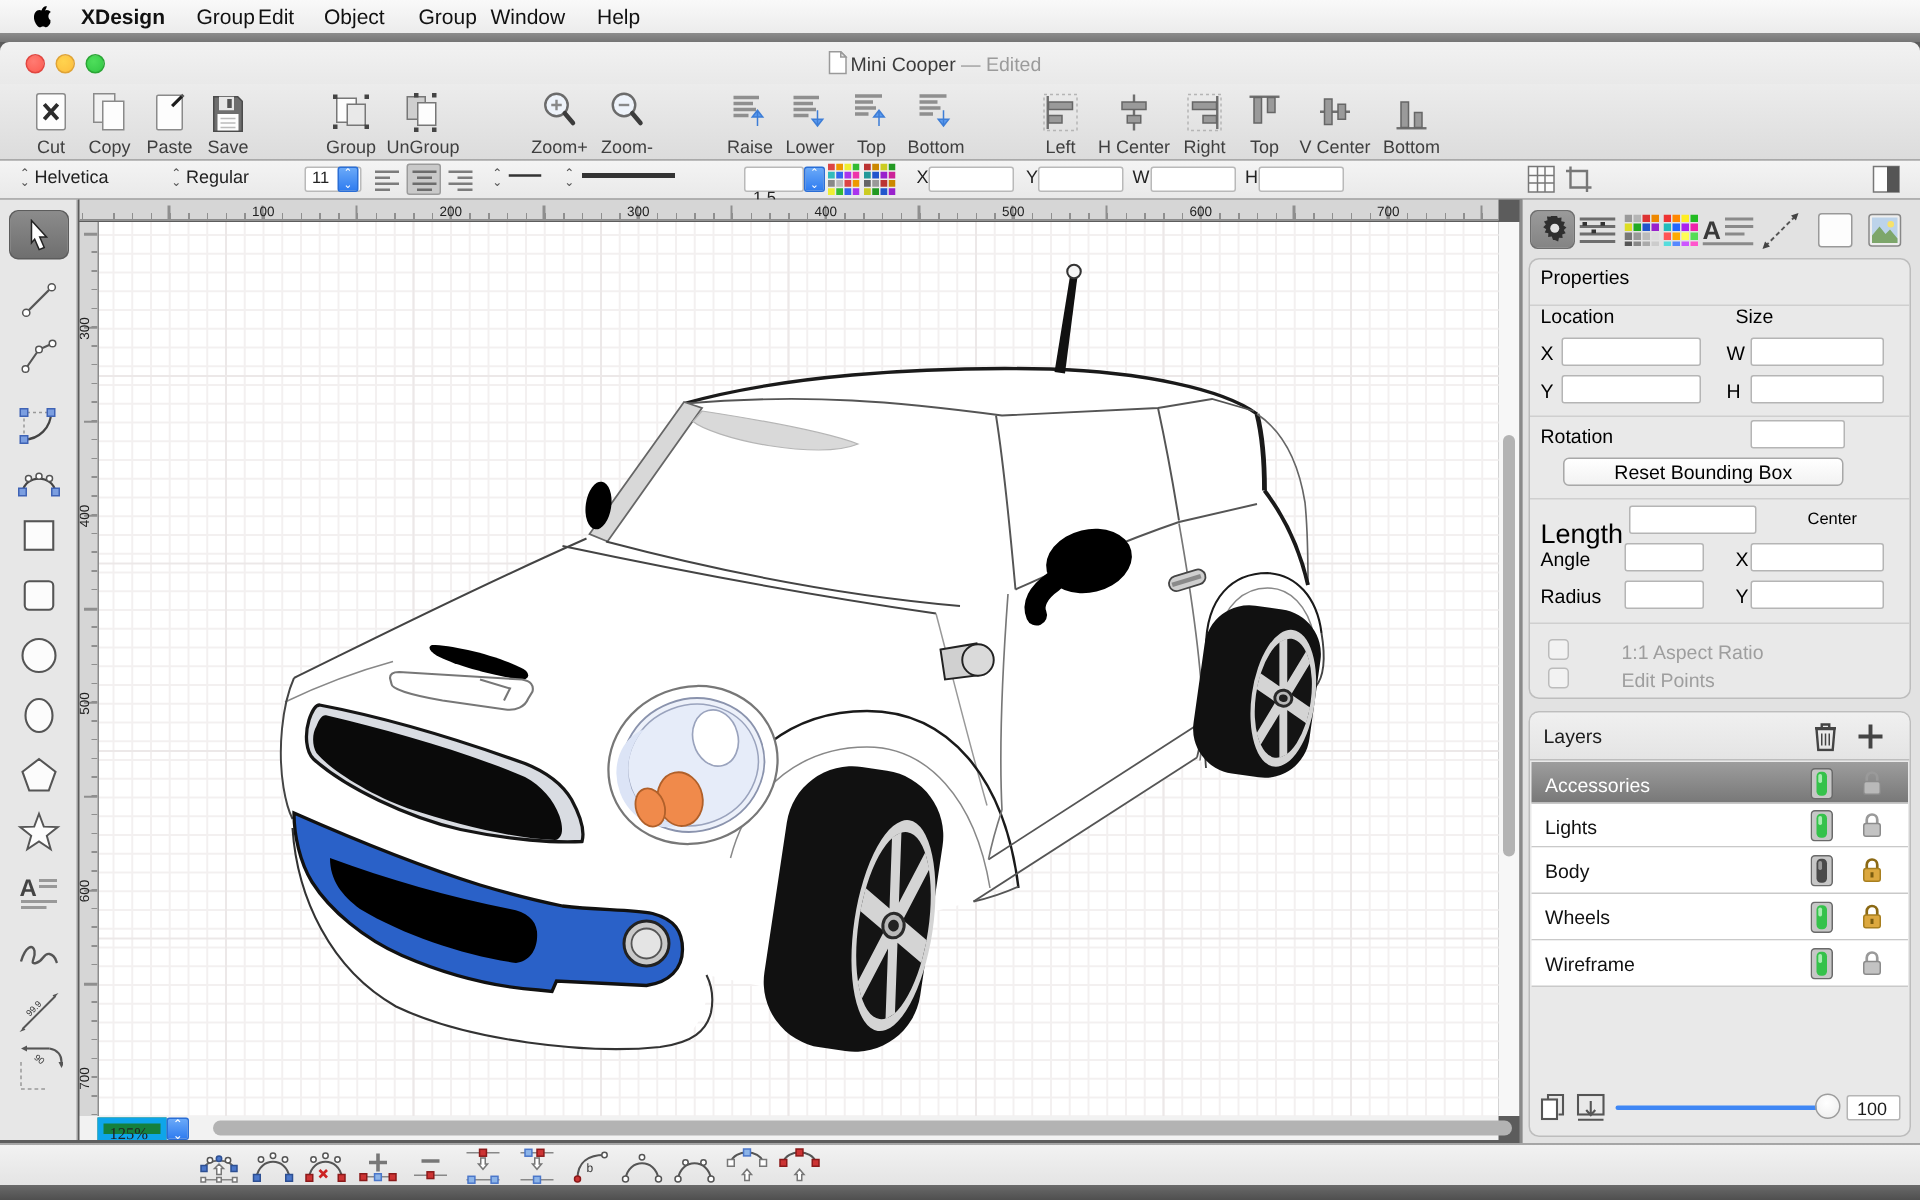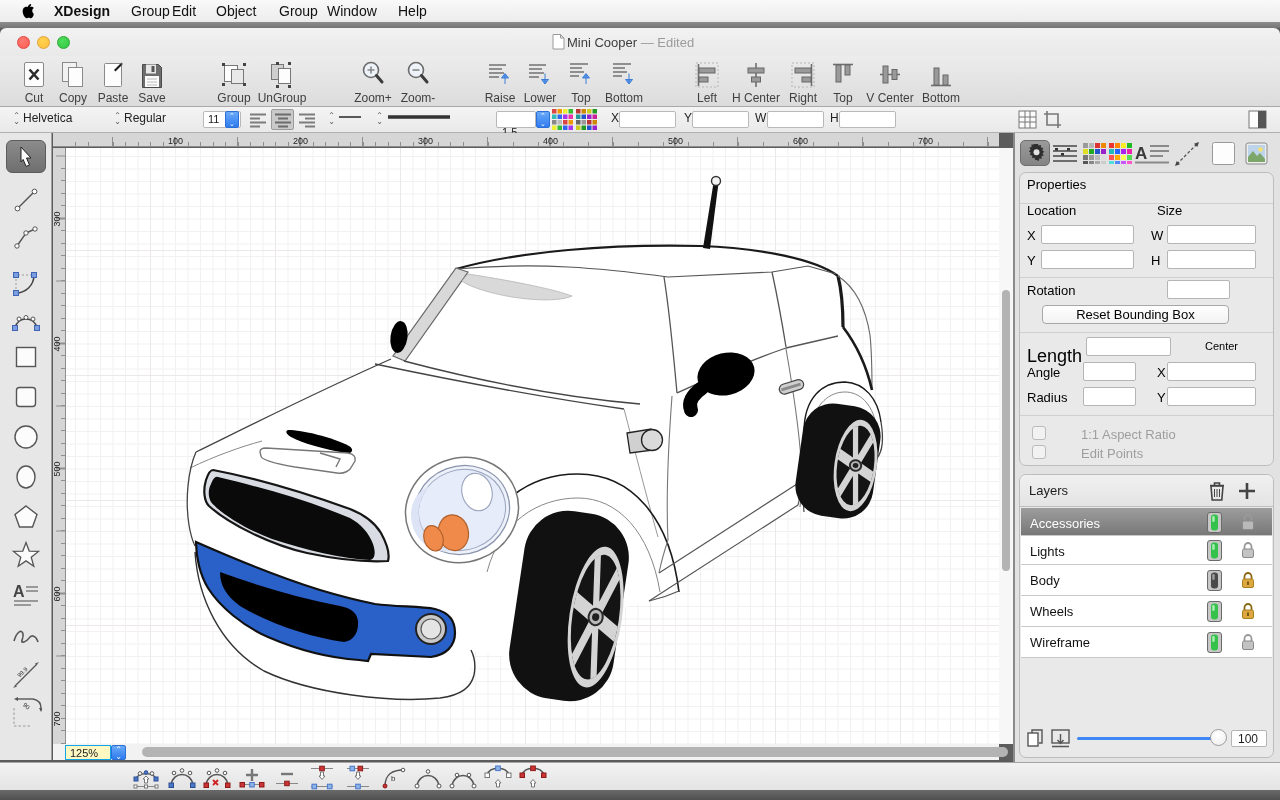--- a/index.html
+++ b/index.html
@@ -56,21 +56,21 @@
     linear-gradient(90deg,#f3f0f0 1px, transparent 1px);
   background-size:125px 125px,125px 125px,12.5px 12.5px,12.5px 12.5px;
   background-position:-41px -23px,-41px -23px,-3.5px -4.5px,-3.5px -4.5px;
   overflow:hidden; }
 #car { position:absolute; left:0; top:0; }
 
 
 #vtrack { left:999px; top:148px; width:14px; height:596px; background:#f7f7f7; }
 #vthumb { left:1002px; top:290px; width:8px; height:281px; background:#b3b3b3; border-radius:4px; }
 #hrow { left:53px; top:744px; width:946px; height:16px; background:#f2f2f2; }
-#zoombox { left:65px; top:745px; width:46px; height:15px; background:#fef9c3; border:1px solid #0ea5e9; font-size:11px; color:#222; padding:1px 0 0 4px; }
+#zoombox { left:65px; top:745px; width:46px; height:15px; background:#15803d; border:4px solid #0ea5e9; font-size:11px; color:#222; padding:1px 0 0 4px;font-family:Liberation Serif, serif; }
 #zoomstep { left:111px; top:745px; width:15px; height:15px; background:linear-gradient(#6aa9f8,#2f7cf0); border:1px solid #2a6ed6; border-radius:2px; color:#fff; font-size:8px; line-height:7px; text-align:center; }
 #hthumb { left:142px; top:747px; width:866px; height:10px; background:#b3b3b3; border-radius:5px; }
 
 
 #divider { left:1013px; top:133px; width:2px; height:629px; background:#8a8a8a; }
 #panel { left:1015px; top:133px; width:265px; height:629px; background:#e2e2e2; }
 .pbox { position:absolute; left:4px; width:255px; background:#e9e9e9; border:1px solid #bdbdbd; border-radius:7px; font-size:13px; color:#1c1c1c; }
 .pinp { position:absolute; background:#fff; border:1px solid #b5b5b5; border-radius:2px; height:19px; }
 .sep { position:absolute; left:4px; width:245px; height:1px; background:#cfcfcf; }
 .gray { color:#9e9e9e;margin-left:28px; }

